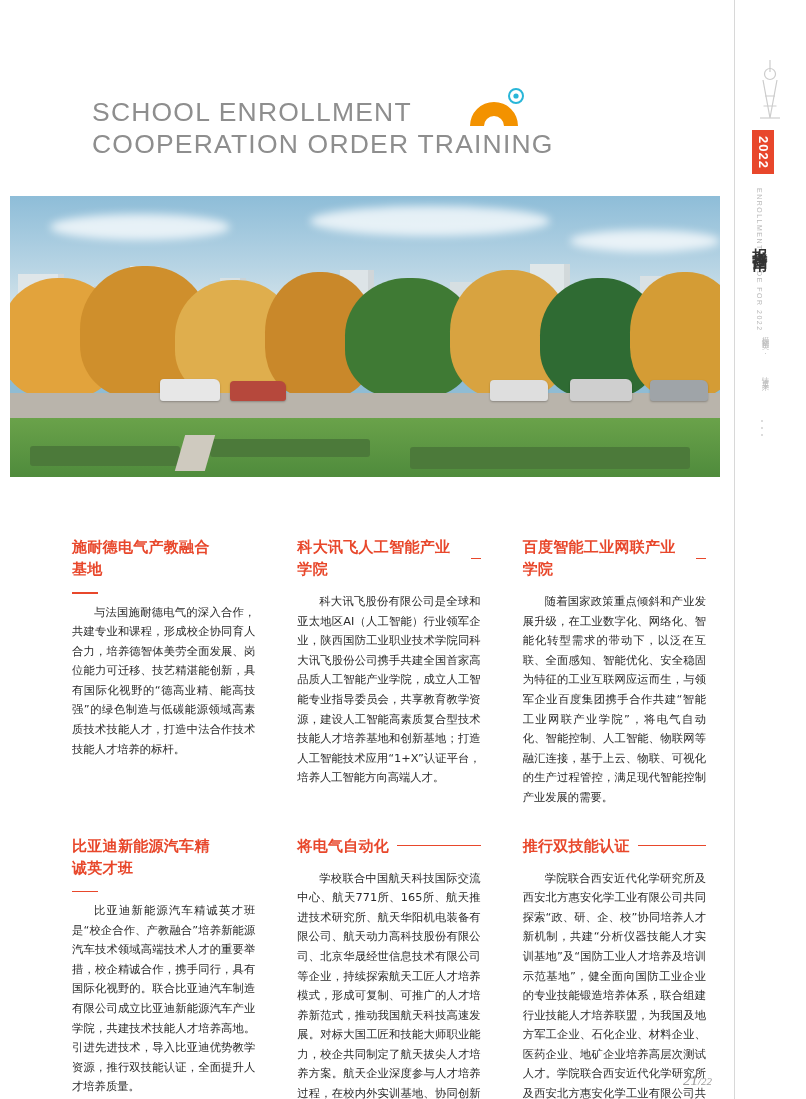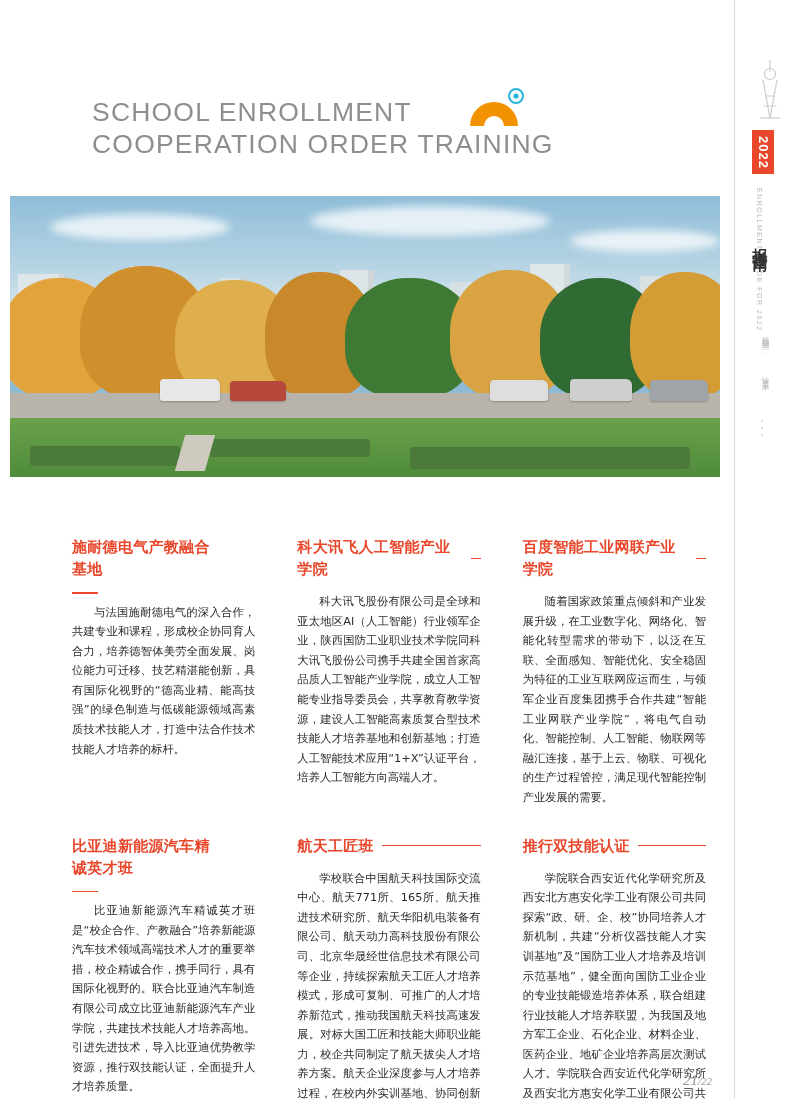--- a/index.html
+++ b/index.html
@@ -364,21 +364,21 @@
       <div class="card">
         <div class="card-head">
           <div class="card-title two-line">比亚迪新能源汽车精诚英才班</div>
         </div>
         <div class="card-rule-short"></div>
         <div class="card-body">比亚迪新能源汽车精诚英才班是“校企合作、产教融合”培养新能源汽车技术领域高端技术人才的重要举措，校企精诚合作，携手同行，具有国际化视野的。联合比亚迪汽车制造有限公司成立比亚迪新能源汽车产业学院，共建技术技能人才培养高地。引进先进技术，导入比亚迪优势教学资源，推行双技能认证，全面提升人才培养质量。</div>
       </div>
 
       <div class="card">
         <div class="card-head">
-          <div class="card-title">航天工匠班</div>
+          <div class="card-title">将电气自动化</div>
           <div class="head-rule"></div>
         </div>
         <div class="card-body">学校联合中国航天科技国际交流中心、航天771所、165所、航天推进技术研究所、航天华阳机电装备有限公司、航天动力高科技股份有限公司、北京华晟经世信息技术有限公司等企业，持续探索航天工匠人才培养模式，形成可复制、可推广的人才培养新范式，推动我国航天科技高速发展。对标大国工匠和技能大师职业能力，校企共同制定了航天拔尖人才培养方案。航天企业深度参与人才培养过程，在校内外实训基地、协同创新中心、智造工坊、工作室等交替进行技能锻炼和技能强化，为国防科技工业及航天科技产业塑造符合航天企业发展要求的未来工匠。</div>
       </div>
 
       <div class="card">
         <div class="card-head">
           <div class="card-title">推行双技能认证</div>
           <div class="head-rule"></div>
         </div>

